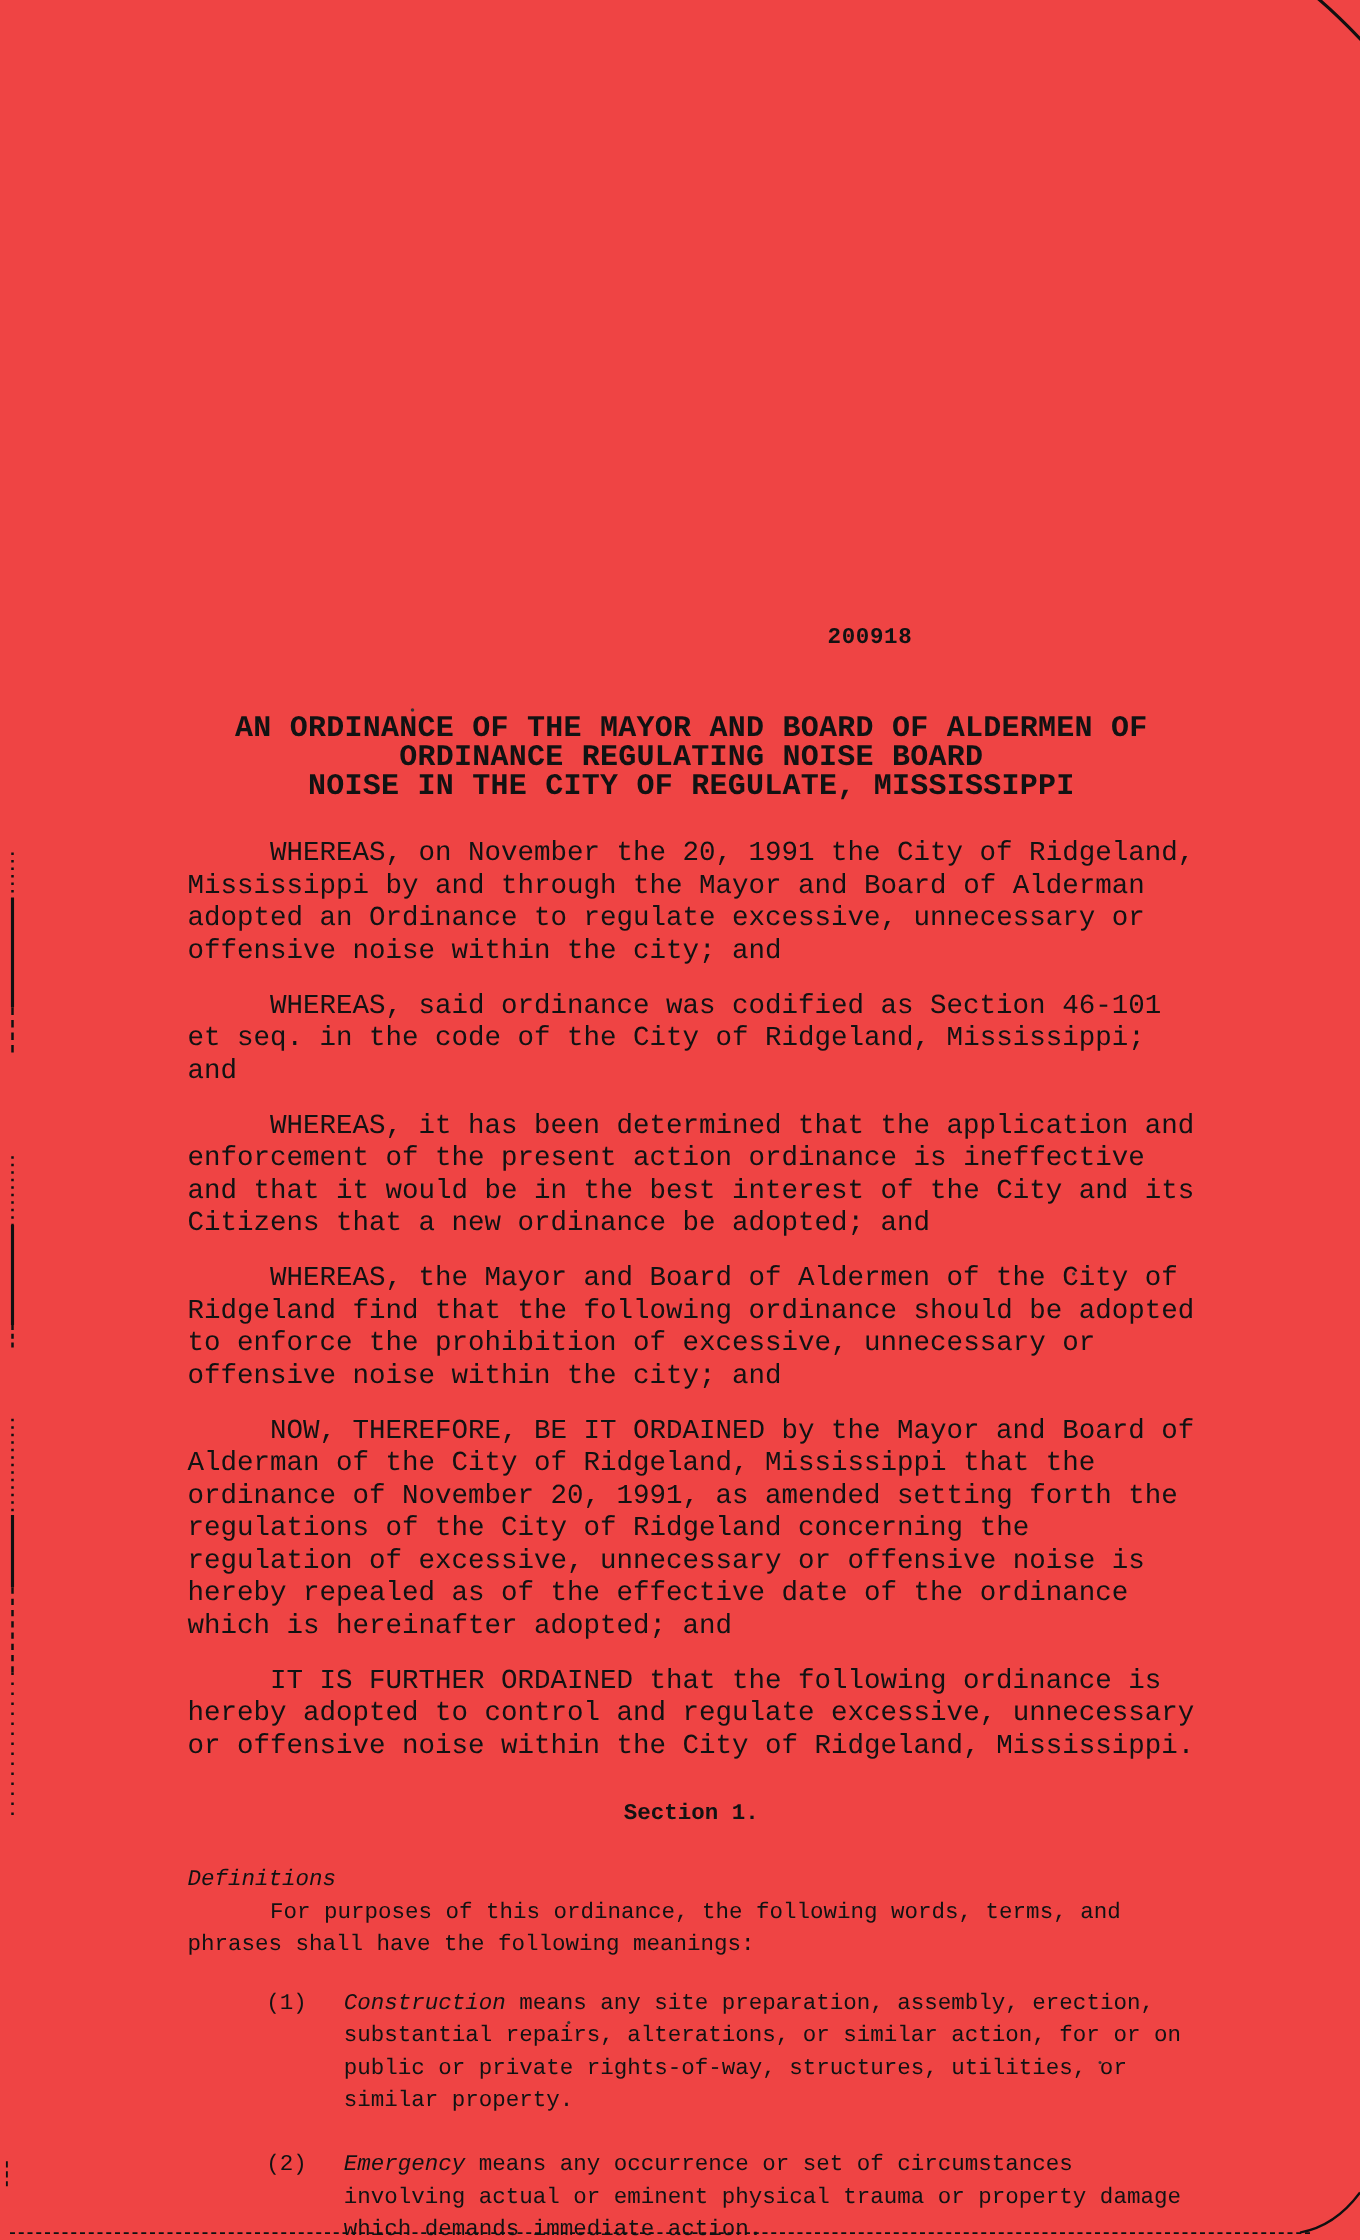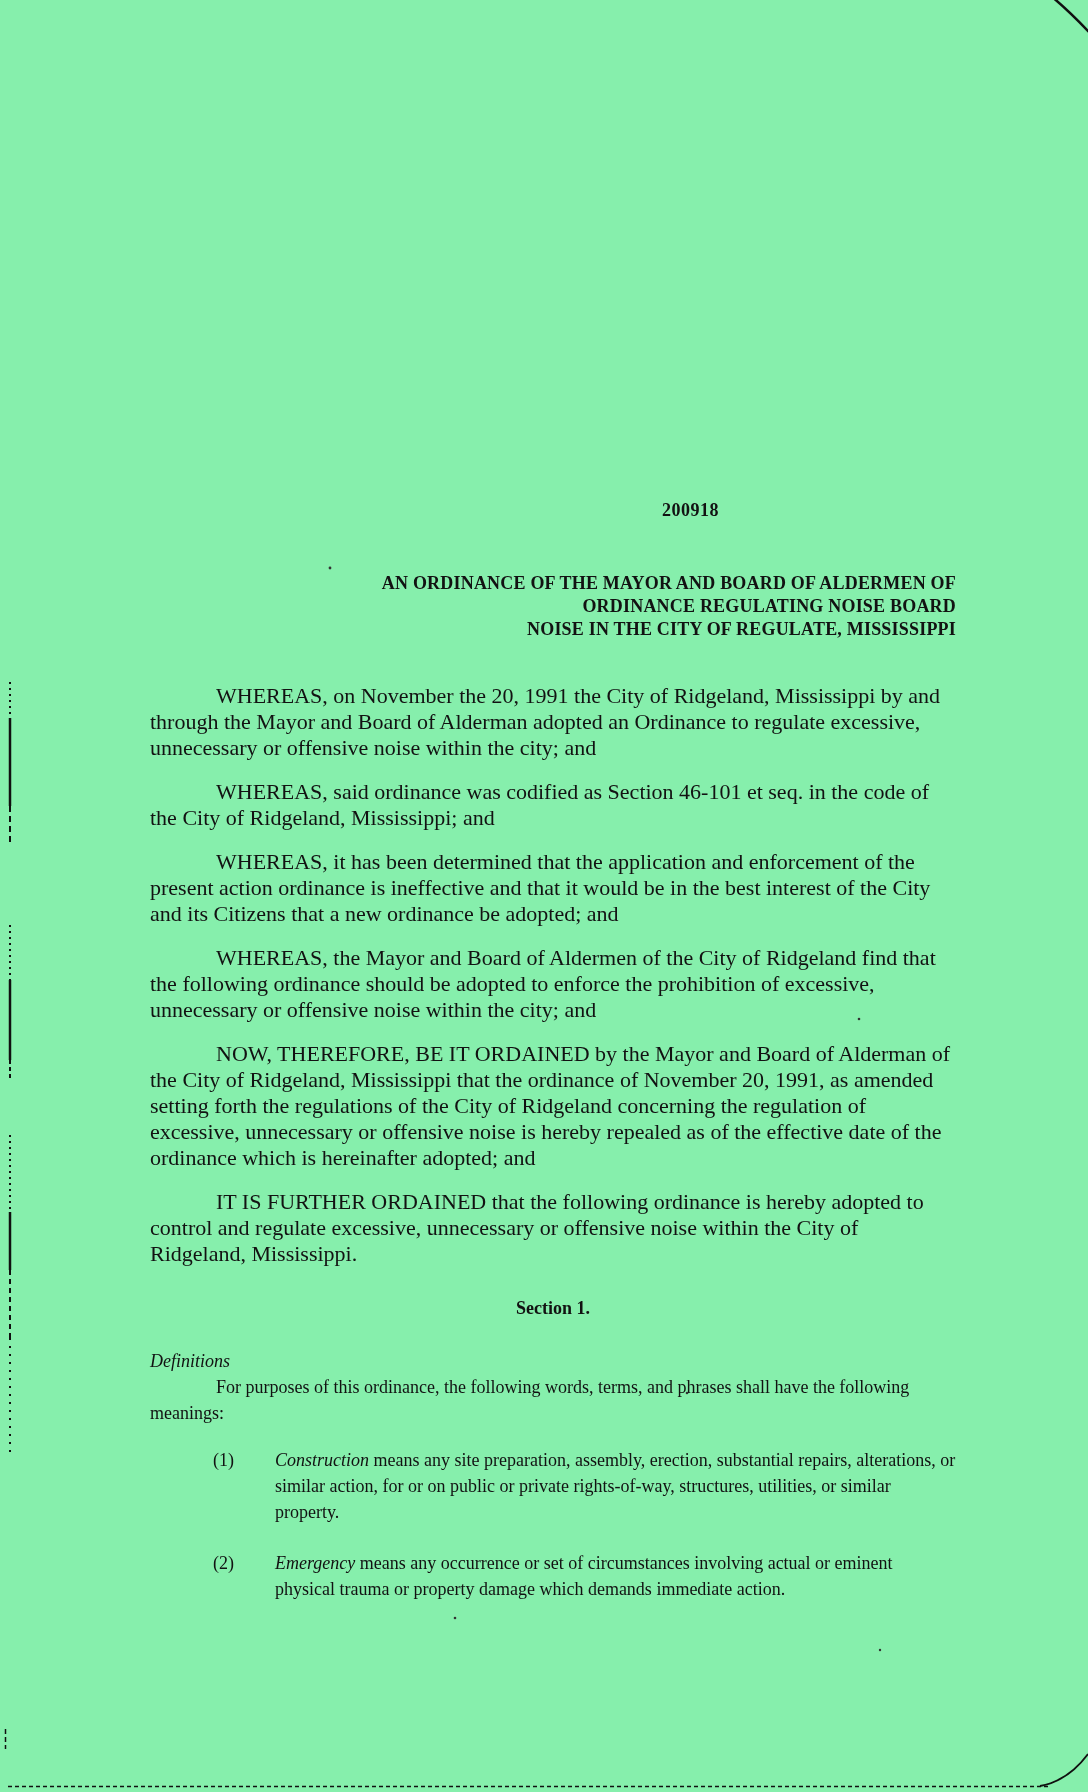--- a/index.html
+++ b/index.html
@@ -1,43 +1,43 @@
 <!DOCTYPE html>
 <html><head>
 <meta charset="utf-8">
 <style>
   html, body { margin: 0; padding: 0; background: #ffffff; }
   .page {
     position: relative;
     width: 1088px;
     height: 1792px;
-    background: #86efac;
-    font-family: Liberation Serif, serif;
+    background: #ef4444;
+    font-family: Liberation Mono, monospace;
     color: #121212;
     overflow: hidden;
   }
   .content {
     position: absolute;
     left: 150px;
     top: 500px;
     width: 806px;
   }
   .docket {
     font-weight: bold;
     font-size: 18px;
     line-height: 20px;
     padding-left: 512px;
     letter-spacing: 0.5px;
   }
   .title-block {
     margin-top: 52px;
-    margin-bottom: 42px;
-    text-align: right;
+    margin-bottom: 29px;
+    text-align: center;
     font-weight: bold;
-    font-size: 18px;
+    font-size: 24px;
     line-height: 23px;
     letter-spacing: 0.2px;
   }
   .body-p {
     margin: 0 0 18px 0;
     font-size: 22px;
     line-height: 26px;
     text-indent: 66px;
     text-align: left;
   }

